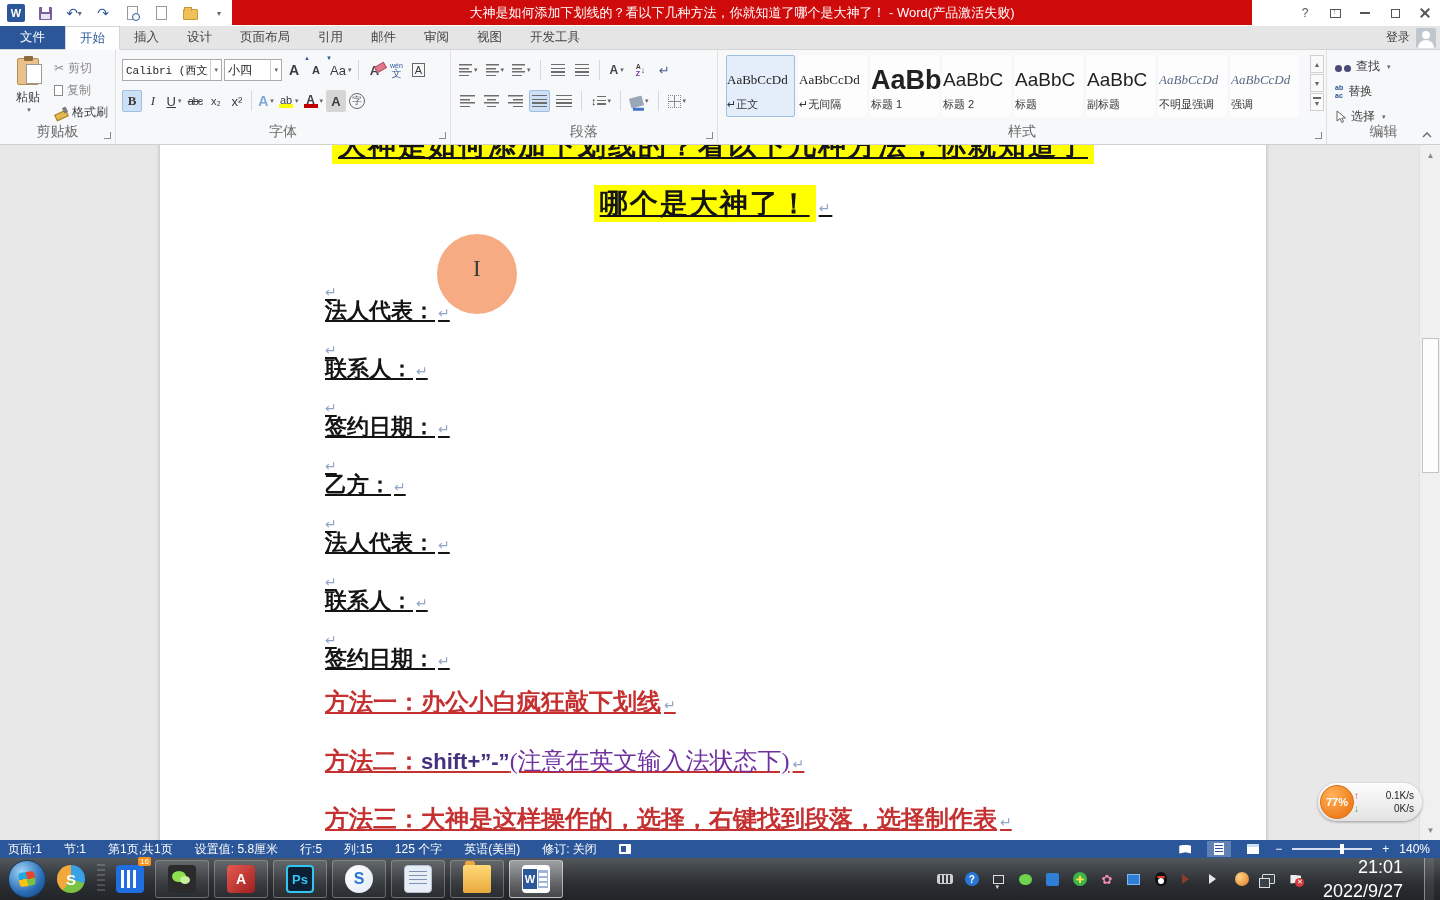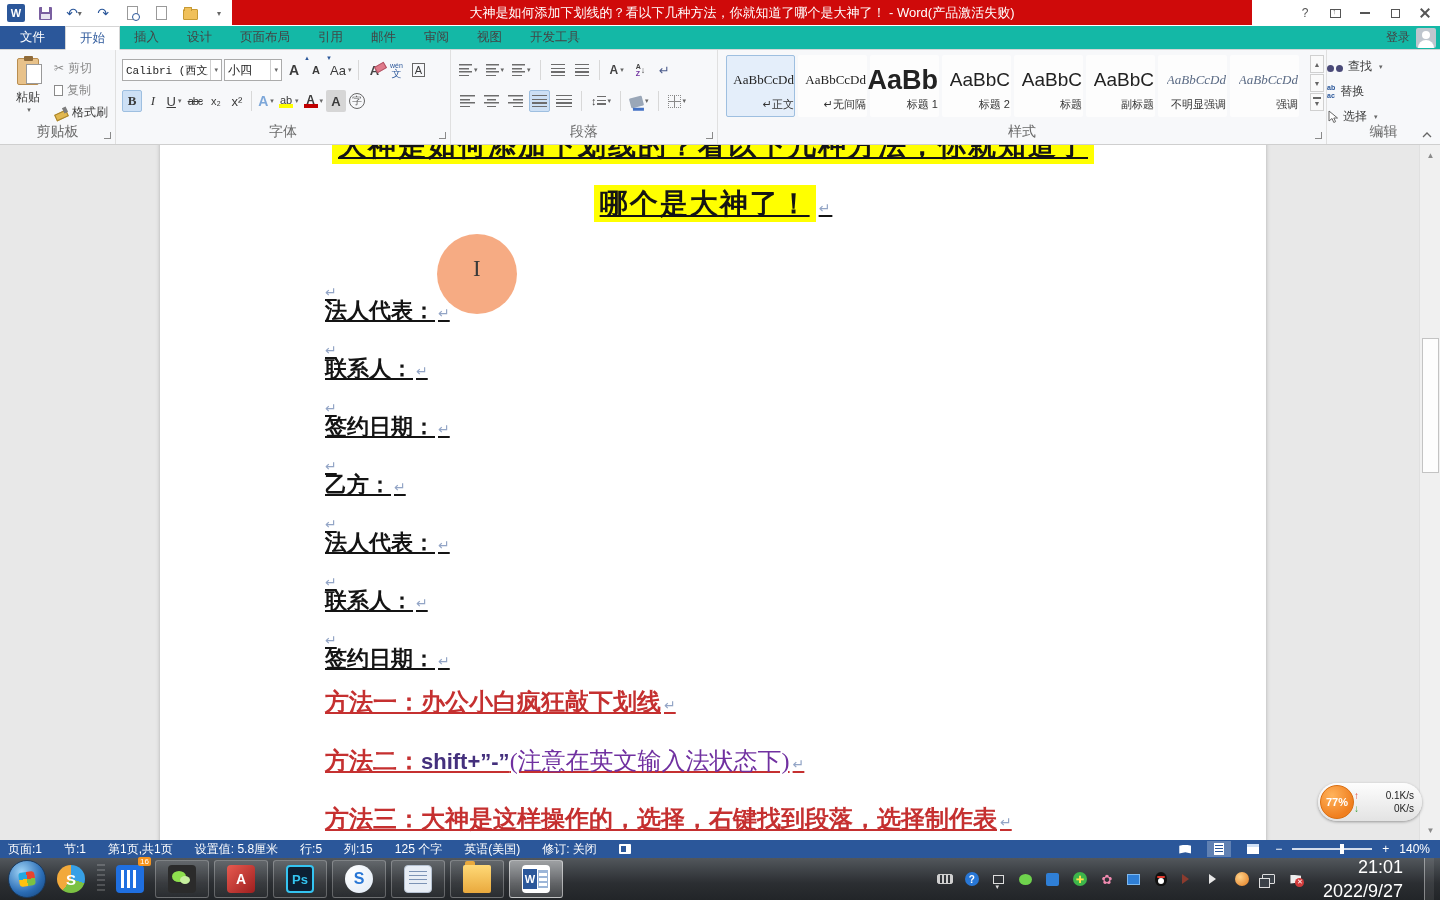--- a/index.html
+++ b/index.html
@@ -25,21 +25,21 @@
   .restore-glyph { width:9px; height:9px; border:1px solid #555; position:relative; background:#fff; }
   .restore-glyph::before { content:""; position:absolute; left:2px; top:-3px; width:9px; height:9px; border:1px solid #555; z-index:-1; }
   .min-glyph { width:10px; height:1px; border-bottom:2px solid #555; }
   .ribopt-glyph { width:11px; height:9px; border:1px solid #555; position:relative; }
   .ribopt-glyph::after { content:"↑"; position:absolute; left:2px; top:-2px; font-size:7px; color:#555; }
   .x-glyph { position:relative; width:10px; height:10px; }
   .x-glyph::before,.x-glyph::after { content:""; position:absolute; left:4px; top:-1px; width:2px; height:12px; background:#555; }
   .x-glyph::before { transform:rotate(45deg); } .x-glyph::after { transform:rotate(-45deg); }
 
   
-  .tabrow { position:absolute; left:0; top:26px; width:1440px; height:24px; background:#14b8a6; border-bottom:1px solid #d5d5d5; display:flex; align-items:stretch; }
+  .tabrow { position:absolute; left:0; top:26px; width:1440px; height:24px; background:#e5e5e5; border-bottom:1px solid #d5d5d5; display:flex; align-items:stretch; }
   .tab { padding:0 14px; display:flex; align-items:center; font-size:12.5px; color:#444; }
   .tab.file { background:#2b579a; color:#fff; padding:0 20px; }
   .tab.active { background:#fff; color:#2b579a; border:1px solid #d5d5d5; border-bottom:1px solid #fff; margin-bottom:-1px; }
   .signin { margin-left:auto; display:flex; align-items:center; gap:6px; padding-right:4px; color:#444; }
   .avatar { width:20px; height:20px; background:#bfc6ce; border-radius:2px; position:relative; overflow:hidden; }
   .avatar::before { content:""; position:absolute; left:6px; top:3px; width:8px; height:8px; border-radius:50%; background:#fff; }
   .avatar::after { content:""; position:absolute; left:2px; top:12px; width:16px; height:10px; border-radius:8px 8px 0 0; background:#fff; }
 
   
   .ribbon { position:absolute; left:0; top:50px; width:1440px; height:95px; background:#f7f8fa; border-bottom:1px solid #cfcfcf; }
@@ -101,33 +101,33 @@
   .bucket { width:13px; height:10px; background:#9aa7b8; transform:rotate(-15deg); border-radius:1px; position:relative; margin-top:2px; }
   .bucket::after { content:""; position:absolute; bottom:-4px; left:1px; width:11px; height:3px; background:#4472c4; transform:rotate(15deg); }
   .bordergrid { width:13px; height:13px; border:1px dotted #8a8a8a; position:relative; }
   .bordergrid::before { content:""; position:absolute; left:50%; top:0; width:1px; height:100%; background:#8a8a8a; }
   .bordergrid::after { content:""; position:absolute; top:50%; left:0; height:1px; width:100%; background:#8a8a8a; }
   .sortaz { display:inline-flex; flex-direction:column; font-size:7px; line-height:1; color:#444; font-weight:bold; }
   .sortaz .z { color:#7030a0; }
   .spacing-ic { font-size:11px; color:#444; }
 
   
-  .stylecard { position:absolute; top:5px; width:69px; height:62px; border:1px solid transparent; border-radius:2px; display:flex; flex-direction:column; align-items:flex-end; justify-content:flex-end; padding-bottom:4px; background:#fdfdfd; }
+  .stylecard { position:absolute; top:5px; width:69px; height:62px; border:1px solid transparent; border-radius:2px; display:flex; flex-direction:column; align-items:flex-start; justify-content:flex-end; padding-bottom:4px; background:#fdfdfd; }
   .stylecard.sel { background:#e4eefa; border-color:#9ebfe0; }
   .stylecard .sample { font-family:"Liberation Serif","DejaVu Serif",serif; font-size:13px; color:#222; height:34px; display:flex; align-items:center; overflow:hidden; white-space:nowrap; }
   .stylecard.h1 .sample { font-size:27px; font-weight:bold; font-family:"Liberation Sans",sans-serif; }
   .stylecard.h2 .sample { font-size:19px; font-family:"Liberation Sans",sans-serif; }
   .stylecard.it .sample { font-style:italic; color:#5a6a84; }
   .stylecard .slabel { font-size:11px; color:#333; white-space:nowrap; }
   .gsb { position:absolute; right:2px; width:14px; height:18px; border:1px solid #d0d0d0; background:#fafafa; display:flex; align-items:center; justify-content:center; font-size:7px; color:#666; }
   .morebar { display:flex; flex-direction:column; align-items:center; line-height:1; }
   .morebar::before { content:""; width:8px; height:1.5px; background:#666; margin-bottom:1px; }
 
   
-  .edit-item { position:absolute; left:0; display:flex; align-items:center; gap:5px; font-size:12px; color:#3b3b3b; }
+  .edit-item { position:absolute; left:8px; display:flex; align-items:center; gap:5px; font-size:12px; color:#3b3b3b; }
   .binoc { position:relative; width:16px; height:11px; }
   .binoc::before,.binoc::after { content:""; position:absolute; bottom:0; width:7px; height:7px; border-radius:50%; background:#4a4a78; }
   .binoc::before { left:0; } .binoc::after { right:0; }
   .repl { display:inline-flex; flex-direction:column; font-size:7px; line-height:1.1; color:#2b579a; font-weight:bold; }
   .collapse-rib { position:absolute; right:8px; bottom:4px; font-size:9px; color:#666; }
 
   
   .docarea { position:absolute; left:0; top:145px; width:1440px; height:695px; background:#e8e8e8; overflow:hidden; }
   .page { position:absolute; left:160px; top:-20px; width:1106px; height:1400px; background:#fff; box-shadow:0 0 4px rgba(0,0,0,.25); }
   .dline { position:absolute; left:165px; white-space:nowrap; font-family:"Liberation Serif","DejaVu Serif",serif; font-weight:bold; color:#141414; font-size:22px;text-decoration:underline; }

